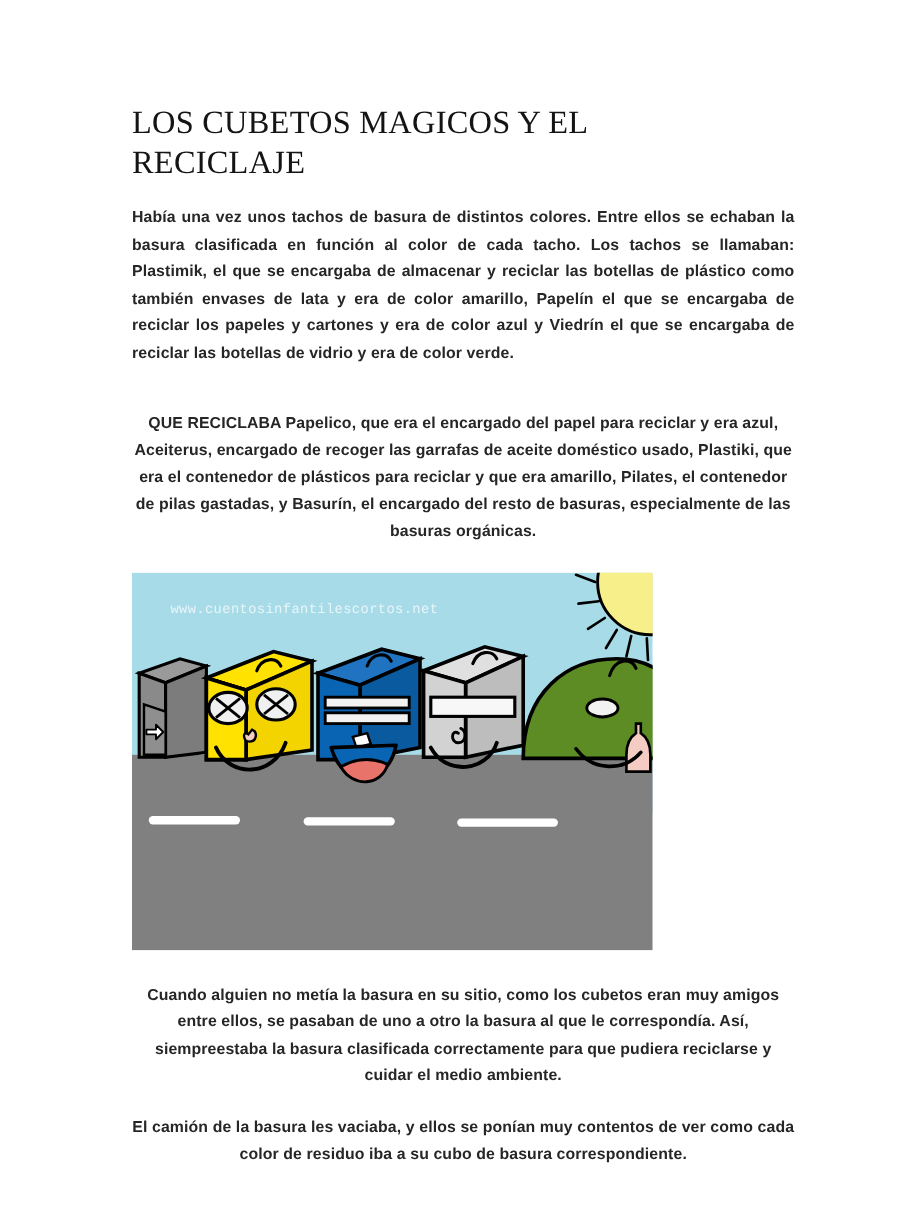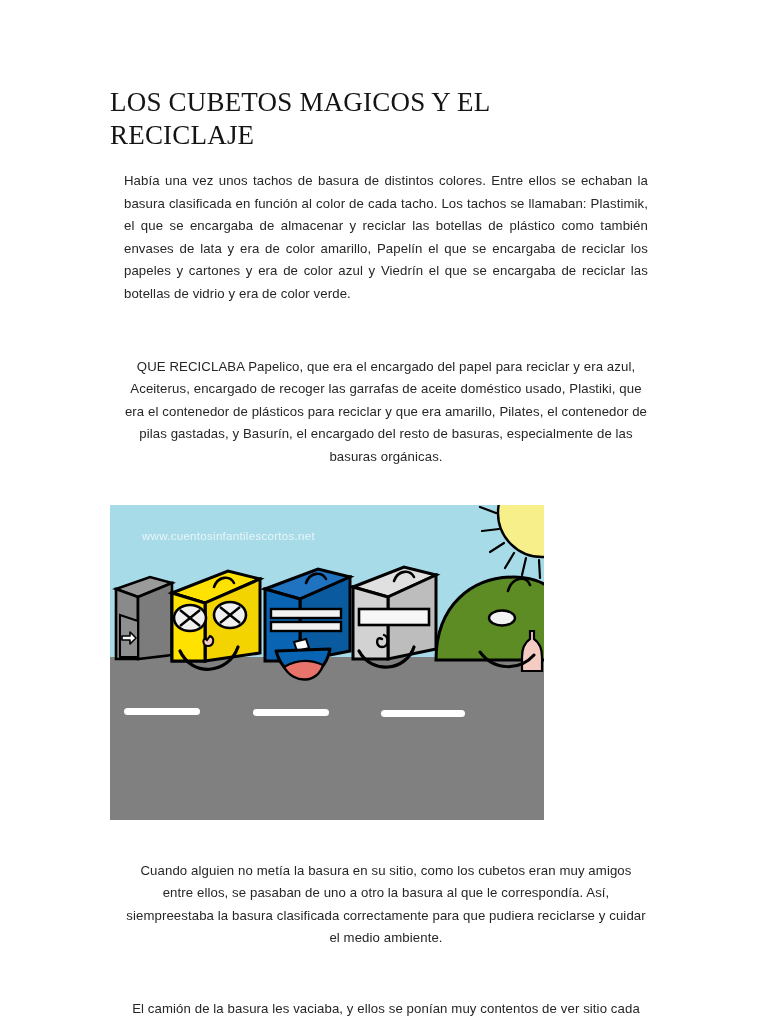--- a/index.html
+++ b/index.html
@@ -40,25 +40,25 @@
     font-weight: normal;
     color: #141414;
     margin: 0 0 18px 0;
     letter-spacing: 0.2px;
     width: 440px;
   }
 
   
   .para {
     font-family: "Liberation Sans", sans-serif;
-    font-weight: normal;
+    font-weight: bold;
     font-size: 13.2px;
     line-height: 22.6px;
     color: #262626;
-    margin: 14px;
+    margin: 0;
     letter-spacing: 0.1px;
   }
   .para.justify { text-align: justify; }
   .para.left    { text-align: center; }
 
   .p1 { margin-bottom: 0; }
   .gap-1 { height: 36px; }
   .gap-2 { height: 22px; }
   .gap-3 { height: 26px; }
   .gap-4 { height: 20px; }
@@ -74,21 +74,21 @@
   .illus {
     position: absolute;
     inset: 0;
     display: block;
   }
 
   .watermark {
     position: absolute;
     left: 32px;
     top: 25px;
-    font-family: Liberation Sans, sans-serif;
+    font-family: Liberation Mono, monospace;
     font-size: 11.5px;
     letter-spacing: 0.3px;
     color: #ffffff;
     opacity: 0.72;
     white-space: nowrap;
     pointer-events: none;
   }
 </style>
 </head>
 <body>
@@ -230,16 +230,16 @@
 
       <div class="watermark">www.cuentosinfantilescortos.net</div>
     </div>
 
     <div class="gap-3"></div>
 
     <p class="para left">Cuando alguien no metía la basura en su sitio, como los cubetos eran muy amigos entre ellos, se pasaban de uno a otro la basura al que le correspondía. Así, siempreestaba la basura clasificada correctamente para que pudiera reciclarse y cuidar el medio ambiente.</p>
 
     <div class="gap-4"></div>
 
-    <p class="para left">El camión de la basura les vaciaba, y ellos se ponían muy contentos de ver sitio cada tipo de residuo iba a su cubo de basura correspondiente.</p>
+    <p class="para left">El camión de la basura les vaciaba, y ellos se ponían muy contentos de ver como cada color de residuo iba a su cubo de basura correspondiente.</p>
 
   </div>
 </div>
 
 </body></html>

